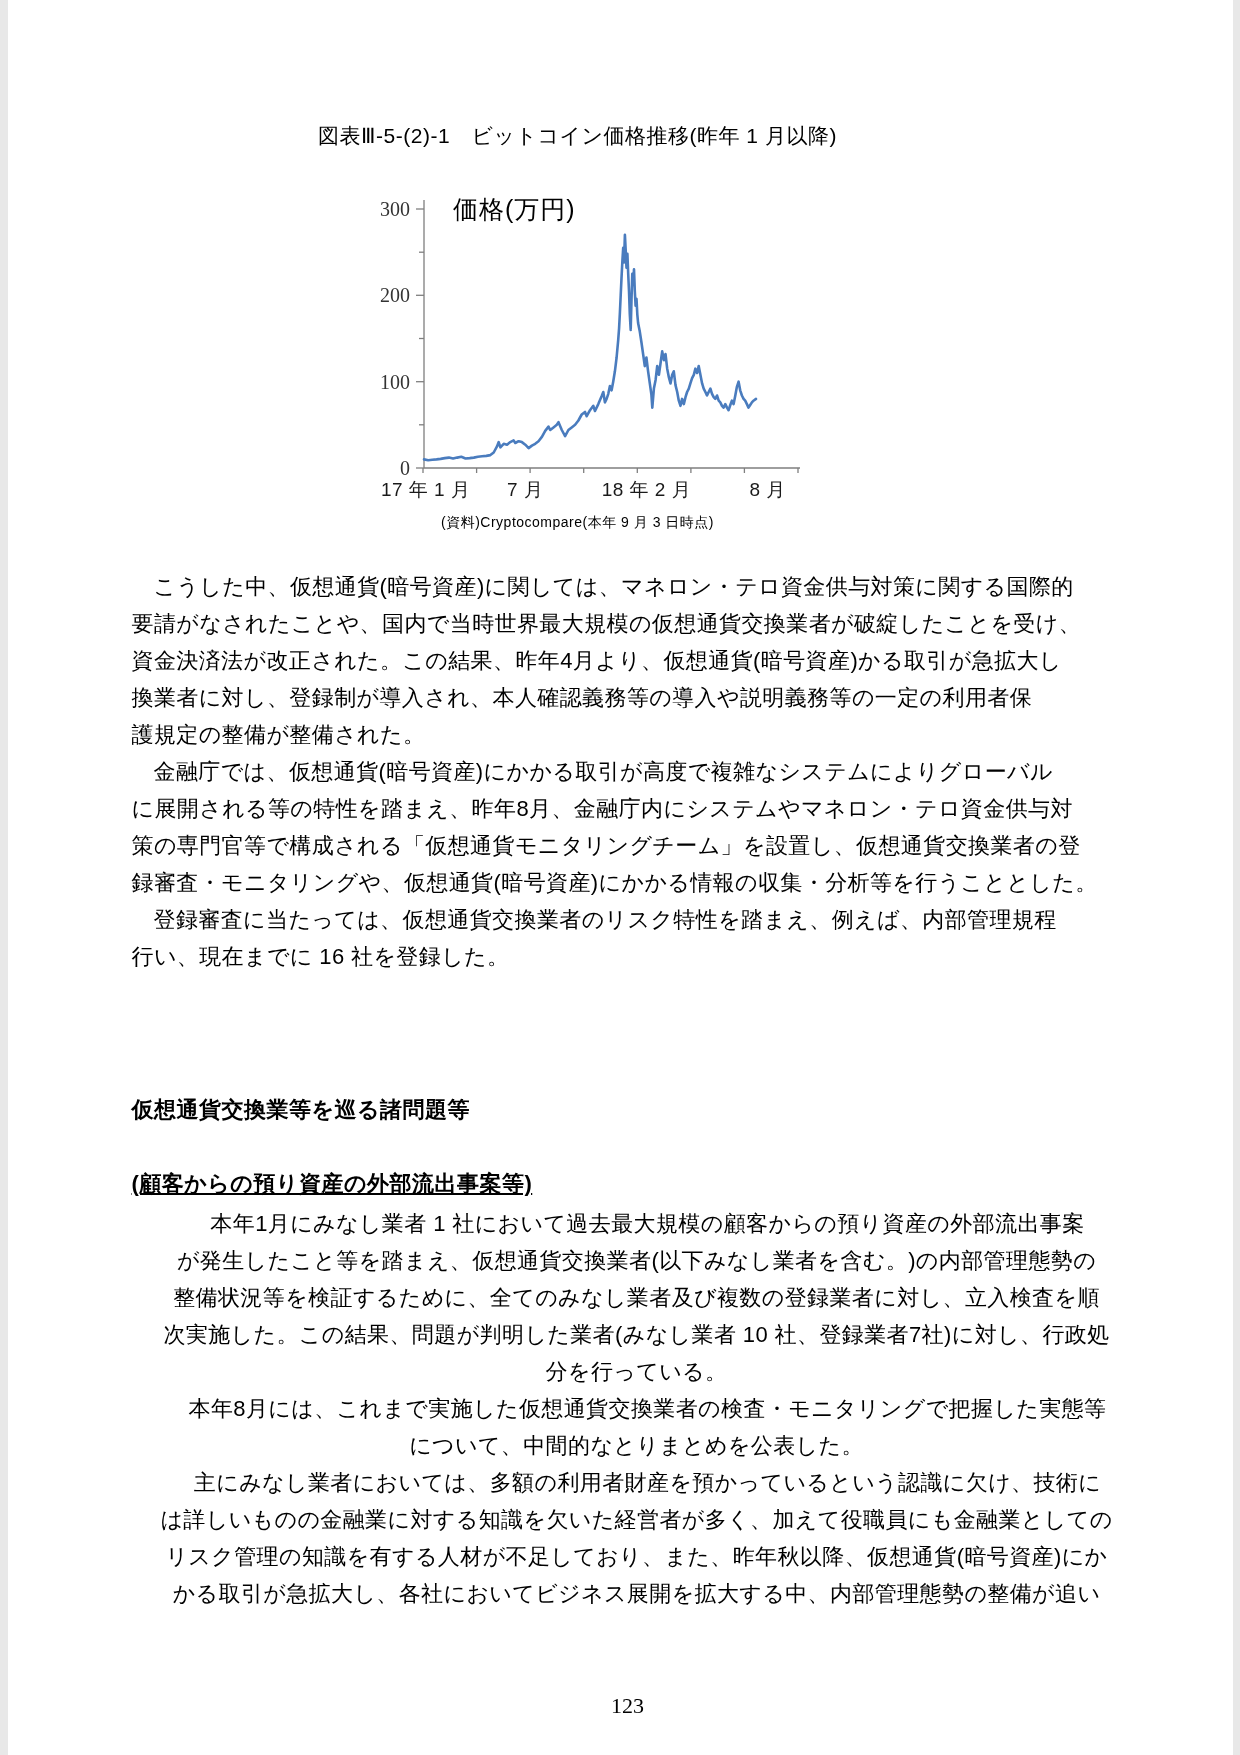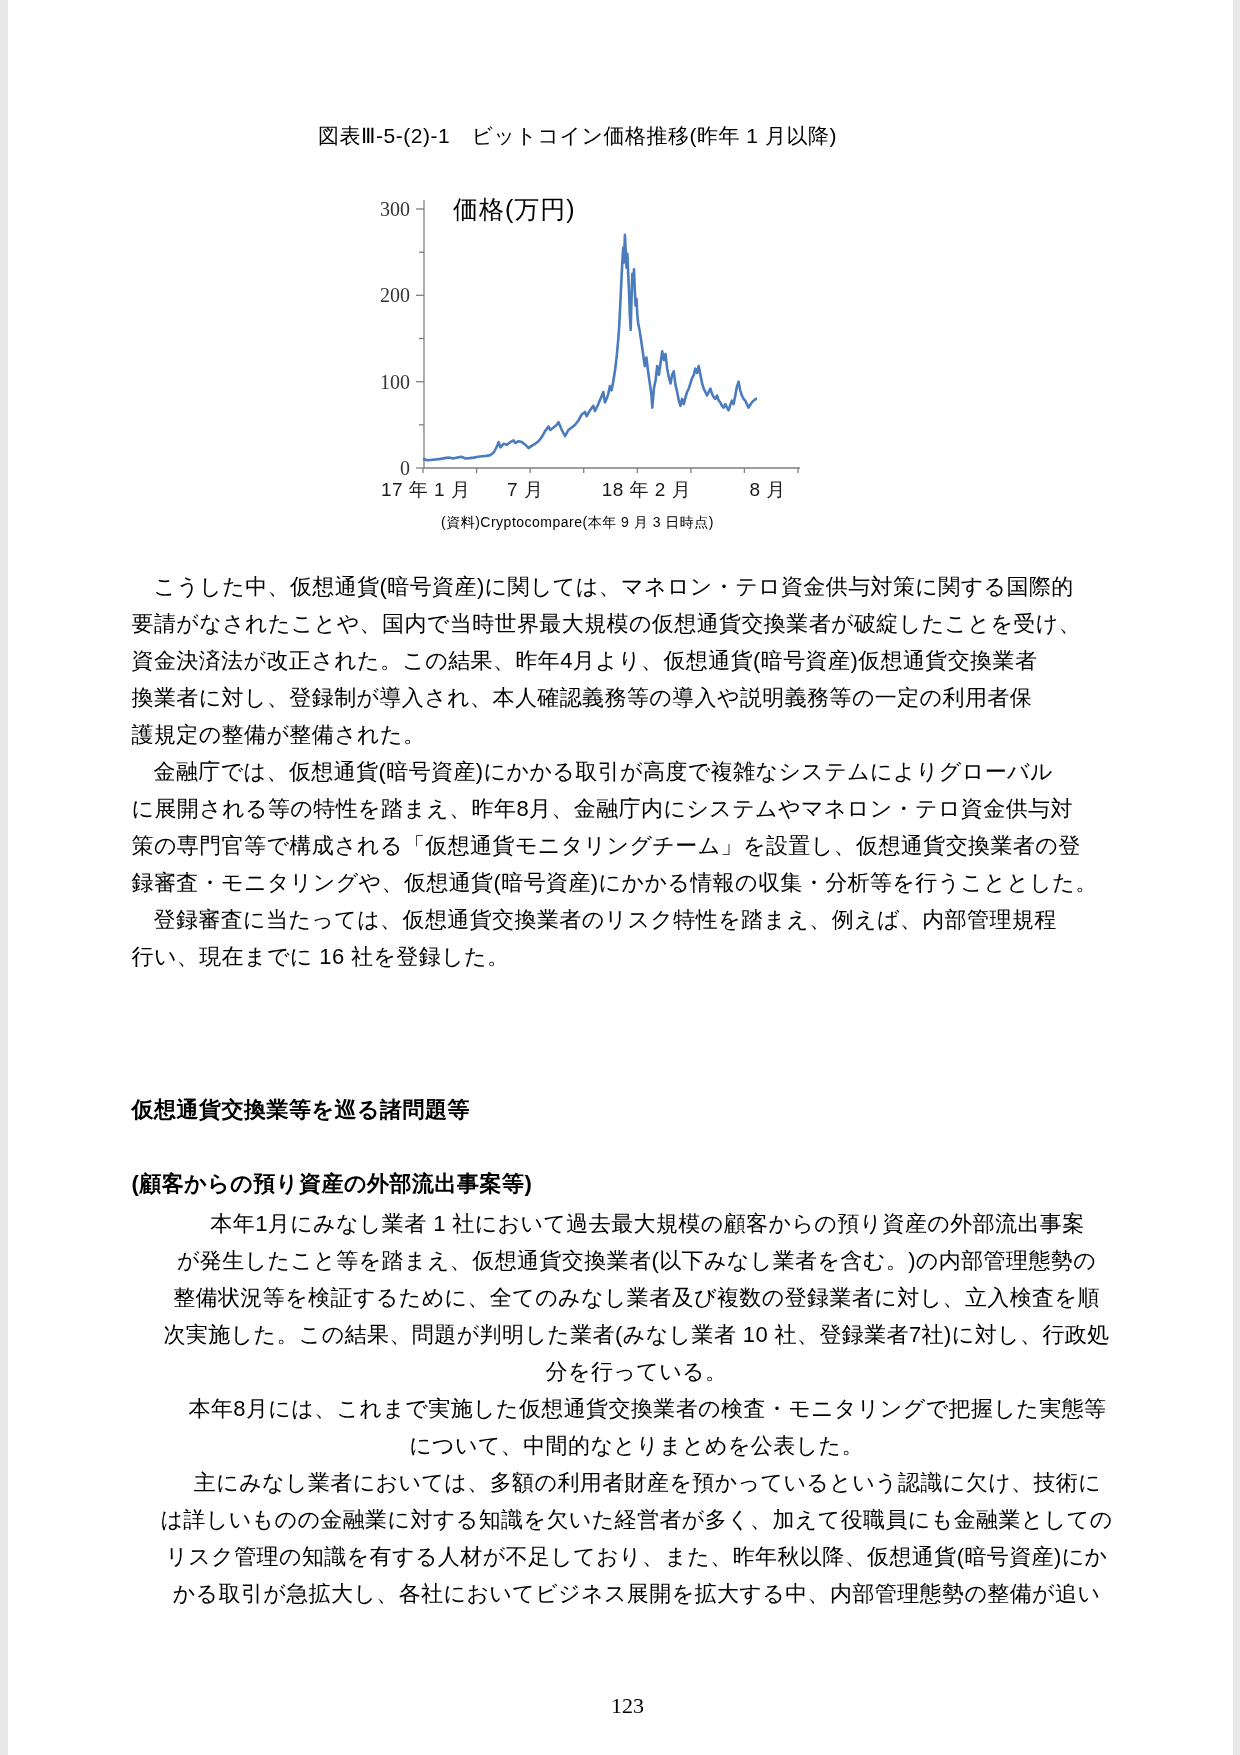--- a/index.html
+++ b/index.html
@@ -26,21 +26,21 @@
   .bline{
     height:37px;line-height:37px;font-size:22px;
     letter-spacing:0.4px;white-space:nowrap;
   }
   .indent{padding-left:22px;}
   .heading{
     position:absolute;left:124px;font-size:22px;font-weight:bold;
     letter-spacing:0.5px;white-space:nowrap;margin-top:37px;
   }
   .h1{top:1058px;}
-  .h2{top:1132px;}
+  .h2{top:1132px;text-decoration:underline;}
   .page-number{
     position:absolute;top:1693px;left:0;width:1240px;text-align:center;
     font-family:"Liberation Serif",serif;font-size:22px;
   }
   .ytick{font-family:"Liberation Serif",serif;font-size:20px;fill:#333;}
   .xtick{font-family:"Liberation Sans",sans-serif;font-size:19px;fill:#1a1a1a;letter-spacing:0.5px;}
   .ctitle{font-family:"Liberation Sans",sans-serif;font-size:25px;fill:#000;letter-spacing:1px;}
 </style>
 </head>
 <body>
@@ -78,21 +78,21 @@
         <text class="ctitle" x="105" y="48">価格(万円)</text>
         <polyline points="76,289.4 80.2,290.2 84.3,289.8 88.5,289.4 92.6,288.9 96.8,288.1 100.9,287.6 105.1,288.5 109.2,287.6 113.3,286.8 117.5,288.5 121.7,288.1 125.8,287.6 129.9,286.8 134.1,286.3 138.3,285.9 142.4,285.1 145.7,282.5 149,276.4 150.7,272.1 152.4,277.3 155.7,273.8 159,274.7 162.3,272.1 165.6,270.4 167.3,273 170.6,271.2 173.9,272.1 177.3,274.7 180.6,278.1 183.9,275.6 187.2,273.8 190.5,271.2 193.9,266.9 197.2,260.9 200.5,256.6 202.2,260 205.5,257.4 208.8,254.8 210.5,252.2 213.8,260 217.1,266.1 220.4,260 223.7,257.4 227.1,254.8 230.4,250.5 233.7,244.5 237,241.9 238.7,246.2 242,240.2 245.3,235.8 247,241 250.3,234.1 253.6,226.3 255.3,222 256.9,232.4 258.6,228.9 260.3,223.8 261.9,216 263.6,220.3 265.2,211.7 266.9,201.3 268.6,187.5 270.2,170.2 271.1,158.1 271.9,142.6 272.7,125.3 273.5,108.1 274.4,90.8 275.2,77.9 276,92.5 276.9,64.9 277.7,80.4 278.5,97.7 279.4,83.9 280.2,103.8 281,121 281.8,144.3 282.7,159.9 283.5,129.7 284.3,103.8 285.2,115 286,99.4 286.8,121 287.6,135.7 288.5,128.8 289.3,144.3 290.1,153 291.8,161.6 293.5,172.8 295.1,184 296.8,196.1 298.4,187.5 300.1,201.3 301.8,213.4 303.4,224.6 304.3,237.6 305.9,218.6 307.6,209.9 309.2,196.1 310.9,204.8 312.6,192.7 314.2,181.4 315.9,190.1 317.5,184 319.2,198.7 320.9,207.4 322.5,213.4 324.2,204.8 325.8,201.3 327.5,215.1 329.2,222 330.8,230.7 332.5,235.8 334.1,228.9 335.8,234.1 337.5,227.2 339.1,222 340.8,218.6 342.4,213.4 344.1,208.2 345.8,204.8 347.4,198.7 349.1,203 350.7,196.1 352.4,204.8 354.1,213.4 355.7,218.6 357.4,222 359,225.5 360.7,222 362.4,218.6 364,223.8 365.7,227.2 367.3,228.9 369,225.5 370.7,230.7 372.3,232.4 374,235.8 375.6,237.6 377.3,234.1 379,237.6 380.6,240.2 382.3,235 383.9,230.7 385.6,234.1 387.3,225.5 388.9,216.8 390.6,211.7 392.2,220.3 393.9,225.5 395.6,228.9 397.2,230.7 398.9,234.1 400.5,237.6 402.2,235 403.9,232.4 405.5,230.7 408,228.9" fill="none" stroke="#4a7cbe" stroke-width="2.6" stroke-linejoin="round" stroke-linecap="round"></polyline>
       </svg>
   </div>
 
   <div class="fig-source">(資料)Cryptocompare(本年 9 月 3 日時点)</div>
 
   <div class="paras-top">
       <div class="bline indent">こうした中、仮想通貨(暗号資産)に関しては、マネロン・テロ資金供与対策に関する国際的</div>
       <div class="bline">要請がなされたことや、国内で当時世界最大規模の仮想通貨交換業者が破綻したことを受け、</div>
-      <div class="bline">資金決済法が改正された。この結果、昨年4月より、仮想通貨(暗号資産)仮想通貨交換業者</div>
+      <div class="bline">資金決済法が改正された。この結果、昨年4月より、仮想通貨(暗号資産)かる取引が急拡大し</div>
       <div class="bline">換業者に対し、登録制が導入され、本人確認義務等の導入や説明義務等の一定の利用者保</div>
       <div class="bline">護規定の整備が整備された。</div>
       <div class="bline indent">金融庁では、仮想通貨(暗号資産)にかかる取引が高度で複雑なシステムによりグローバル</div>
       <div class="bline">に展開される等の特性を踏まえ、昨年8月、金融庁内にシステムやマネロン・テロ資金供与対</div>
       <div class="bline">策の専門官等で構成される「仮想通貨モニタリングチーム」を設置し、仮想通貨交換業者の登</div>
       <div class="bline">録審査・モニタリングや、仮想通貨(暗号資産)にかかる情報の収集・分析等を行うこととした。</div>
       <div class="bline indent">登録審査に当たっては、仮想通貨交換業者のリスク特性を踏まえ、例えば、内部管理規程</div>
       <div class="bline">行い、現在までに 16 社を登録した。</div>
     </div>
 

